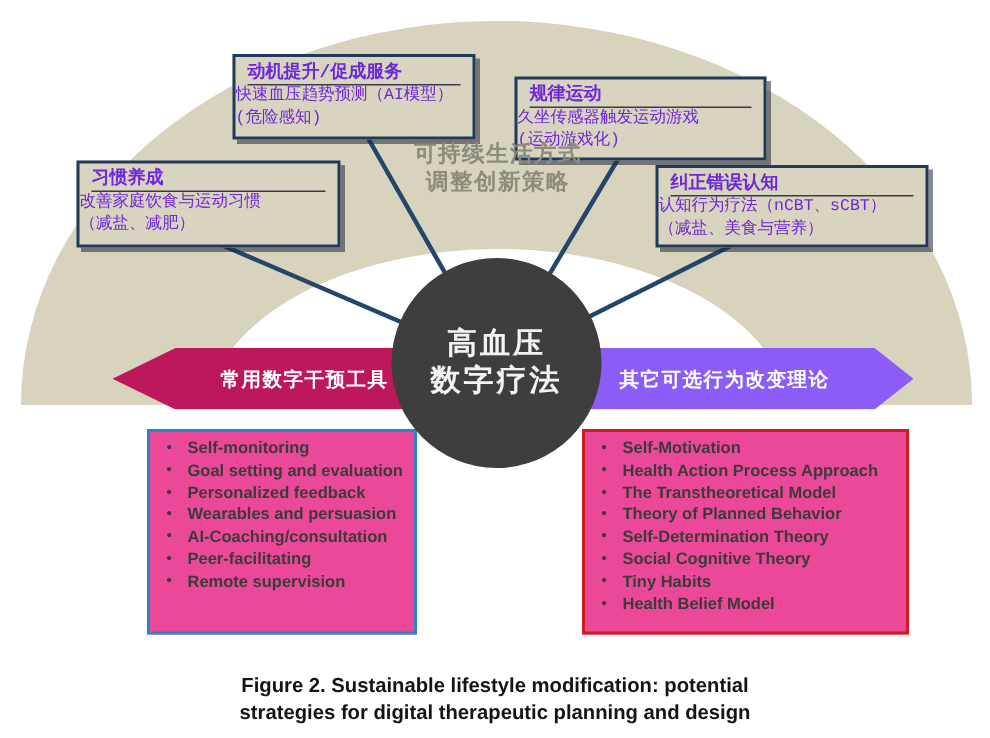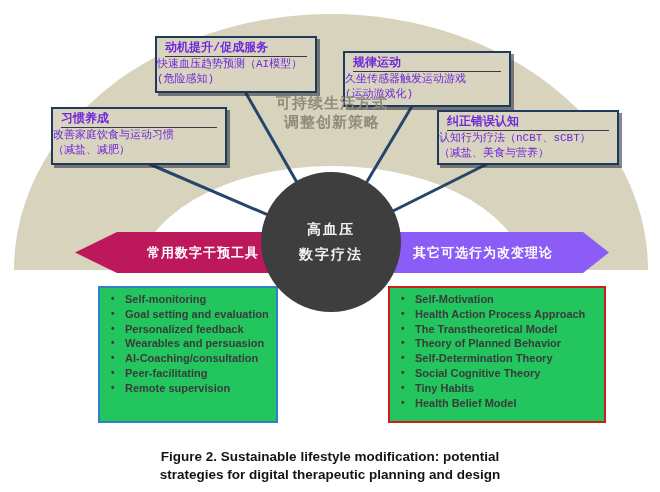--- a/index.html
+++ b/index.html
@@ -35,32 +35,32 @@
           justify-content:center;color:#ffffff;font-weight:bold;font-size:13px;letter-spacing:1px;
           white-space:nowrap;}
   .banner-left{left:75px;width:257px;background:#be185d;
                clip-path:polygon(0 50%,42px 0,100% 0,100% 100%,42px 100%);
                padding-left:42px;padding-right:43px;box-sizing:border-box;}
   .banner-right{left:331px;width:278px;background:#8b5cf6;
                 clip-path:polygon(0 0,252px 0,100% 50%,252px 100%,0 100%);
                 padding-left:52px;padding-right:26px;box-sizing:border-box;}
 
   
-  .list-box{position:absolute;top:286px;height:137px;background:#22c55e;z-index:5;box-sizing:border-box;}
+  .list-box{position:absolute;top:286px;height:137px;background:#ec4899;z-index:5;box-sizing:border-box;}
   .list-left{left:98px;width:180px;border:2px solid #2e82cc;}
   .list-right{left:388px;width:218px;border:2px solid #cd1d1d;}
   .list-box ul{list-style:none;margin:0;padding:4px 0 0 0;}
   .list-box li{position:relative;padding-left:25px;font-size:11px;font-weight:600;
                line-height:14.8px;color:#3b3b3b;white-space:nowrap;}
   .list-box li::before{content:"•";position:absolute;left:11px;top:0;font-size:10px;color:#3b3b3b;}
 
   
   .circle{position:absolute;left:261px;top:172px;width:140px;height:140px;border-radius:50%;
           background:#3e3e3e;z-index:6;display:flex;flex-direction:column;align-items:center;
-          justify-content:center;color:#f2f2f2;font-weight:bold;font-size:14px;line-height:25px;
+          justify-content:center;color:#f2f2f2;font-weight:bold;font-size:20px;line-height:25px;
           letter-spacing:2px;text-align:center;}
 
   
   .caption{position:absolute;left:130px;top:448px;width:400px;text-align:center;z-index:6;
            color:#141414;font-weight:bold;font-size:13.5px;line-height:18px;}
 </style>
 </head>
 <body>
 
 <div class="stage">

